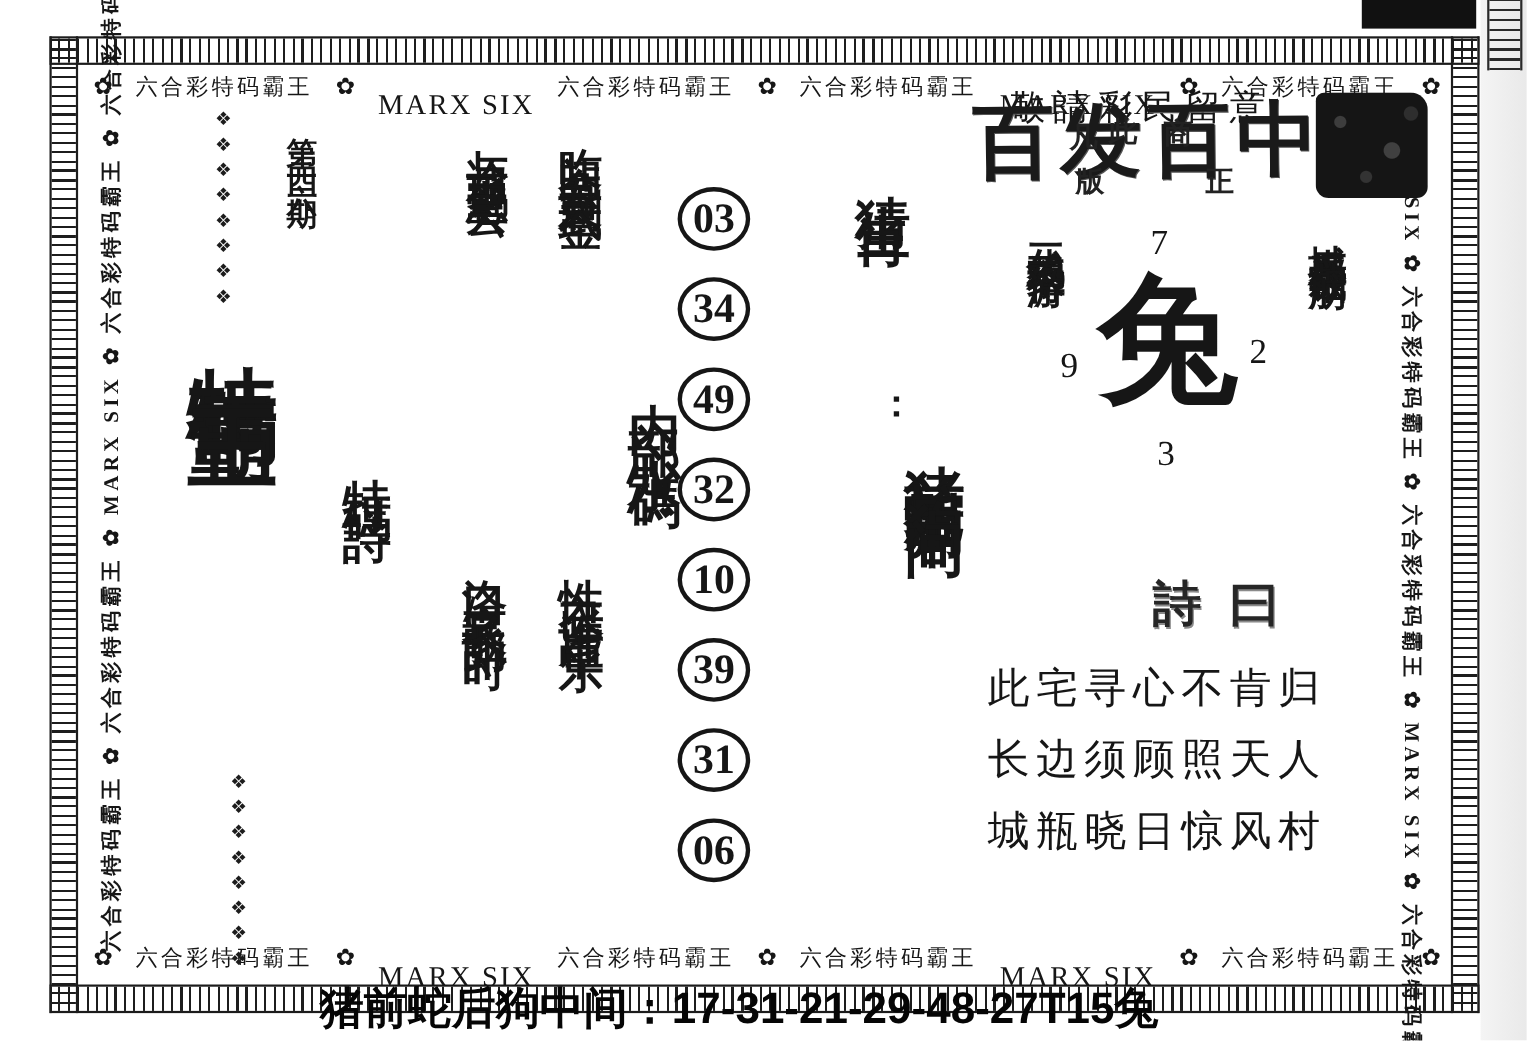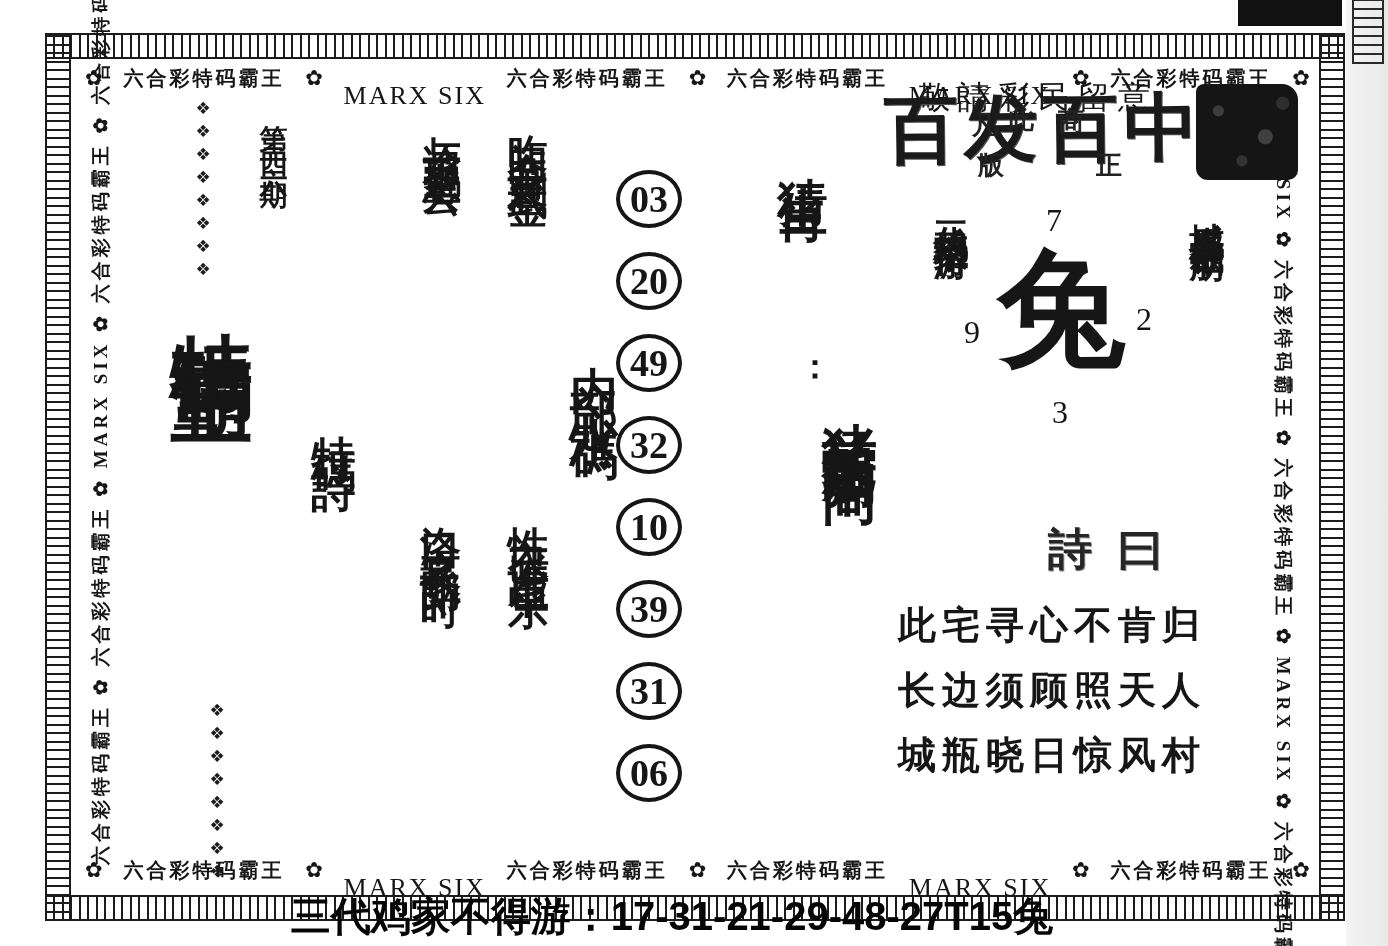--- a/index.html
+++ b/index.html
@@ -15,21 +15,21 @@
         background:repeating-linear-gradient(0deg,#1c1c1c 0 2px,transparent 2px 8px,#1c1c1c 8px 10px,transparent 10px 17px); }
   .m-top    { left:45px;   top:33px;  width:1300px; }
   .m-bottom { left:45px;   top:895px; width:1300px; }
   .m-left   { left:45px;   top:33px;  height:888px; }
   .m-right  { left:1319px; top:33px;  height:888px; }
 
   
   .banner { position:absolute; left:85px; width:1225px; height:40px;
             display:flex; justify-content:space-between; align-items:center; }
   .banner.top { top:58px; } .banner.bottom { top:850px; }
-  .b-cn { font-size:20px; font-weight:bold; letter-spacing:3px; }
+  .b-cn { font-size:20px; font-weight:normal; letter-spacing:3px; }
   .b-en { font-size:26px; letter-spacing:2px;margin-top:36px; }
   .b-fl { font-size:21px; }
 
   
   .vstrip { position:absolute; width:770px; height:24px; text-align:center;
             font-size:19px; font-weight:bold; letter-spacing:4px; white-space:nowrap; }
   .vstrip.left  { left:-285px; top:468px; transform:rotate(-90deg); }
   .vstrip.right { left:899px;  top:468px; transform:rotate(90deg); }
 
   
@@ -62,21 +62,21 @@
   .animal { position:absolute; left:998px; top:246px; font-size:128px; font-weight:900; line-height:1; }
   .anum { position:absolute; font-size:32px; }
   .anum.top    { left:1046px; top:202px; }
   .anum.left   { left:964px;  top:314px; }
   .anum.right  { left:1136px; top:301px; }
   .anum.bottom { left:1052px; top:394px; }
 
   .shiyue { position:absolute; left:1048px; top:520px; font-size:44px; font-weight:700;
             letter-spacing:26px; color:#262626; text-shadow:1px 1px 0 #8a8a8a; }
   .poems { position:absolute; left:898px; top:600px; width:302px; }
-  .poem-line { width:302px; height:46px; margin-bottom:19px; font-size:38px; font-weight:700;
+  .poem-line { width:302px; height:46px; margin-bottom:19px; font-size:38px; font-weight:400;
                text-align:justify; text-align-last:justify; }
 
   .notice { position:absolute; left:918px; top:76px; font-size:32px; letter-spacing:8px; font-weight:normal; }
   .stamp-big { position:absolute; left:884px; top:92px; font-size:74px; font-weight:900;
                letter-spacing:6px; line-height:1; color:#1a1a1a; transform:rotate(-0.6deg);
                text-shadow:1px 1px 0 #555; }
   .stamp-s { position:absolute; font-size:26px; font-weight:bold; color:#222; }
   .ss-0 { left:972px;  top:108px; } .ss-1 { left:978px; top:148px; }
   .ss-2 { left:1008px; top:102px; } .ss-3 { left:1058px; top:104px; }
   .ss-4 { left:1096px; top:148px; }
@@ -145,21 +145,21 @@
   <div class="v ornament" style="left:206px; top:700px;">❖❖❖❖❖❖❖❖</div>
 
   <div class="v verse v1a">与论苏鹤思冥云</div>
   <div class="v verse v1b">洛口哀长歌印时</div>
   <div class="v verse v2a">昨问金吾刺武金</div>
   <div class="v verse v2b">性衣已许虚中乐</div>
 
   <div class="v inner-label">内部心水碼</div>
   <div class="numcol">
     <div class="num-circle">03</div>
-    <div class="num-circle">20</div>
+    <div class="num-circle">34</div>
     <div class="num-circle">49</div>
     <div class="num-circle">32</div>
     <div class="num-circle">10</div>
     <div class="num-circle">39</div>
     <div class="num-circle">31</div>
     <div class="num-circle">06</div>
   </div>
 
   <div class="v zlabel">猜生肖</div>
   <div class="zcolon">：</div>
@@ -187,16 +187,16 @@
   <div class="stamp-s ss-2">此</div>
   <div class="stamp-s ss-3">商</div>
   <div class="stamp-s ss-4">正</div>
   <div class="ink-blob"></div>
 
   <div class="edge-strip"></div>
   <div class="edge-frag"></div>
   <div class="scan-bar"></div>
 
   <div class="footer">
-    <span>三代鸡家不得游：</span><span>17-31-21-29-48-27T15兔</span>
+    <span>猪前蛇后狗中间：</span><span>17-31-21-29-48-27T15兔</span>
   </div>
 
 </div>
 
 </body></html>

